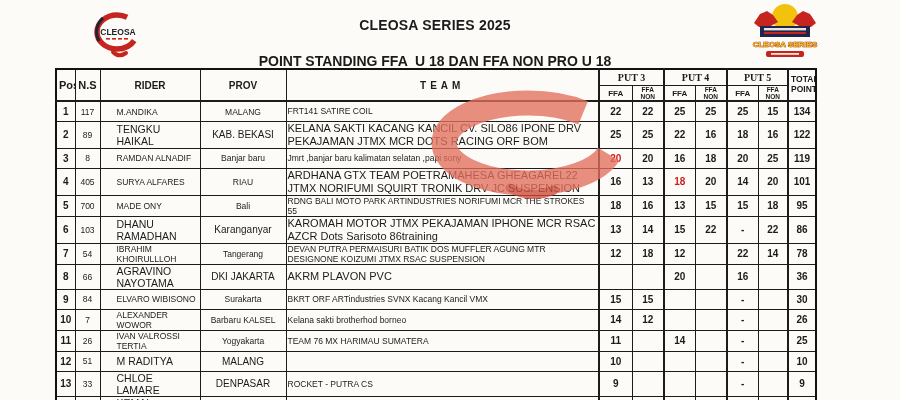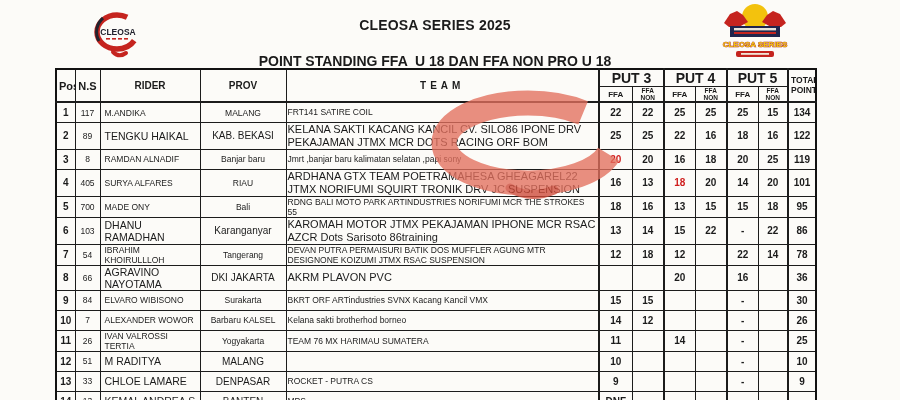--- a/index.html
+++ b/index.html
@@ -6,39 +6,39 @@
   body{
     width:900px;height:400px;overflow:hidden;position:relative;
     background:#fcfbf8;color:#1b1b1b;
     font-family:"Liberation Sans", sans-serif;
   }
   .titles{position:absolute;left:55px;top:17px;width:760px;text-align:center;}
   .title1{font-size:14px;font-weight:bold;letter-spacing:.2px;}
   .title2{font-size:14px;font-weight:bold;white-space:pre;margin-top:20px;}
 
   .logo-left{position:absolute;left:90px;top:9px;width:56px;height:52px;}
-  .logo-right{position:absolute;left:721px;top:2px;width:68px;height:62px;}
+  .logo-right{position:absolute;left:751px;top:2px;width:68px;height:62px;}
 
   .tablewrap{position:absolute;left:55px;top:68px;width:762px;}
   table{border-collapse:collapse;table-layout:fixed;width:760px;border:2px solid #121212;}
   th,td{border:1px solid #1c1c1c;padding:0 2px;overflow:hidden;vertical-align:middle;}
   .g{border-left-width:2px;}
   .hb{border-bottom-width:2px;}
   thead th{font-weight:bold;}
   .h-pos,.h-ns{font-size:11px;}
   .h-rider,.h-prov{font-size:10px;}
   .h-team{font-size:10px;letter-spacing:4px;}
-  .h-put{font-size:14px;height:15px;}
+  .h-put{font-size:10px;height:15px;font-family:Liberation Serif, serif;}
   .h-sub0{font-size:8px;height:14px;}
   .h-sub1{font-size:6.5px;height:14px;}
   .h-total{font-size:8.5px;line-height:1.12;}
   tbody td{height:19px;}
   td.pos{font-weight:bold;font-size:10px;text-align:center;}
   td.ns{font-size:8.5px;text-align:center;}
-  td.rider{font-size:8.5px;padding-left:4px;}
+  td.rider{font-size:8.5px;padding-left:16px;}
   td.prov{font-size:8.5px;text-align:center;}
   td.team{font-size:8.5px;padding-left:1px;line-height:1.18;}
   tr.big td.rider{font-size:10.5px;}
   tr.big td.prov{font-size:10px;}
   tr.teambig td.team{font-size:11px;margin-left:28px;}
   td.pt,td.total{font-weight:bold;font-size:10px;text-align:center;}
   td.red{color:#cf1d1c;}
   .watermark{position:absolute;left:363px;top:20px;width:228px;height:114px;opacity:.78;pointer-events:none;z-index:5;}
 </style>
 </head>

